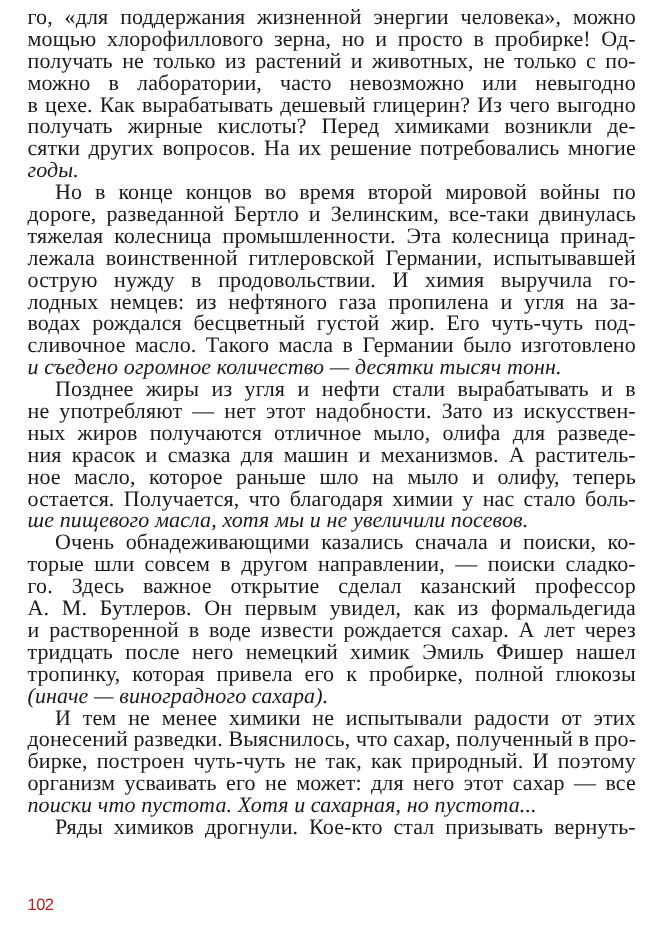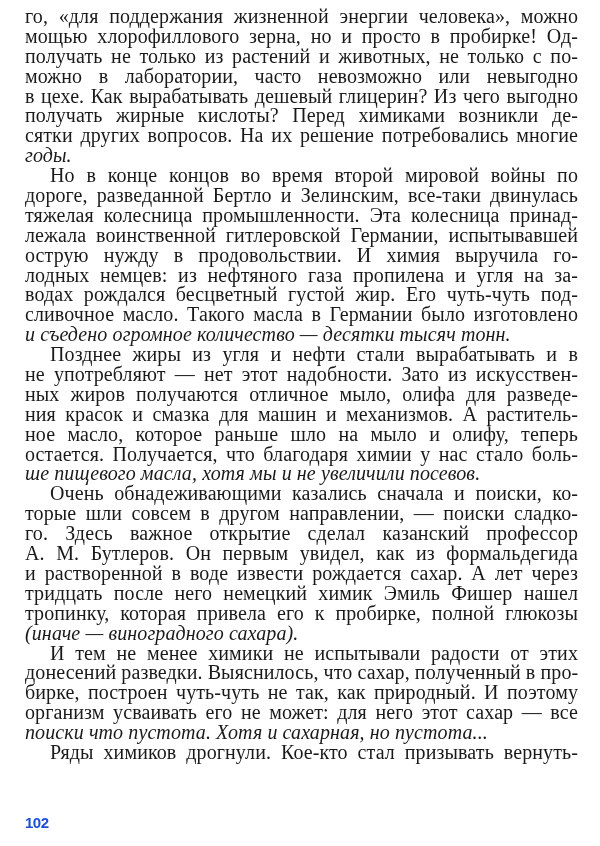--- a/index.html
+++ b/index.html
@@ -13,21 +13,21 @@
   .line {
     display: block; white-space: nowrap; height: 19.9px;
     text-align: justify; text-align-last: justify;
     -moz-text-align-last: justify;
   }
   .line.last { text-align-last: left; font-style: italic; -moz-text-align-last: left; }
   .line.indent { padding-left: 25px; }
   .page-number {
     position: absolute; left: 25px; top: 814px;
     font-family: "Liberation Sans", "DejaVu Sans", sans-serif;
-    font-size: 15px; font-weight: bold; color: #1d4ed8; letter-spacing: -0.5px;
+    font-size: 15px; font-weight: normal; color: #b91c1c; letter-spacing: -0.5px;
   }
 </style>
 </head>
 <body>
 
 <div class="page">
   <div>
     <span class="line">го, «для поддержания жизненной энергии человека», можно</span>
     <span class="line">мощью хлорофиллового зерна, но и просто в пробирке! Од-</span>
     <span class="line">получать не только из растений и животных, не только с по-</span>

